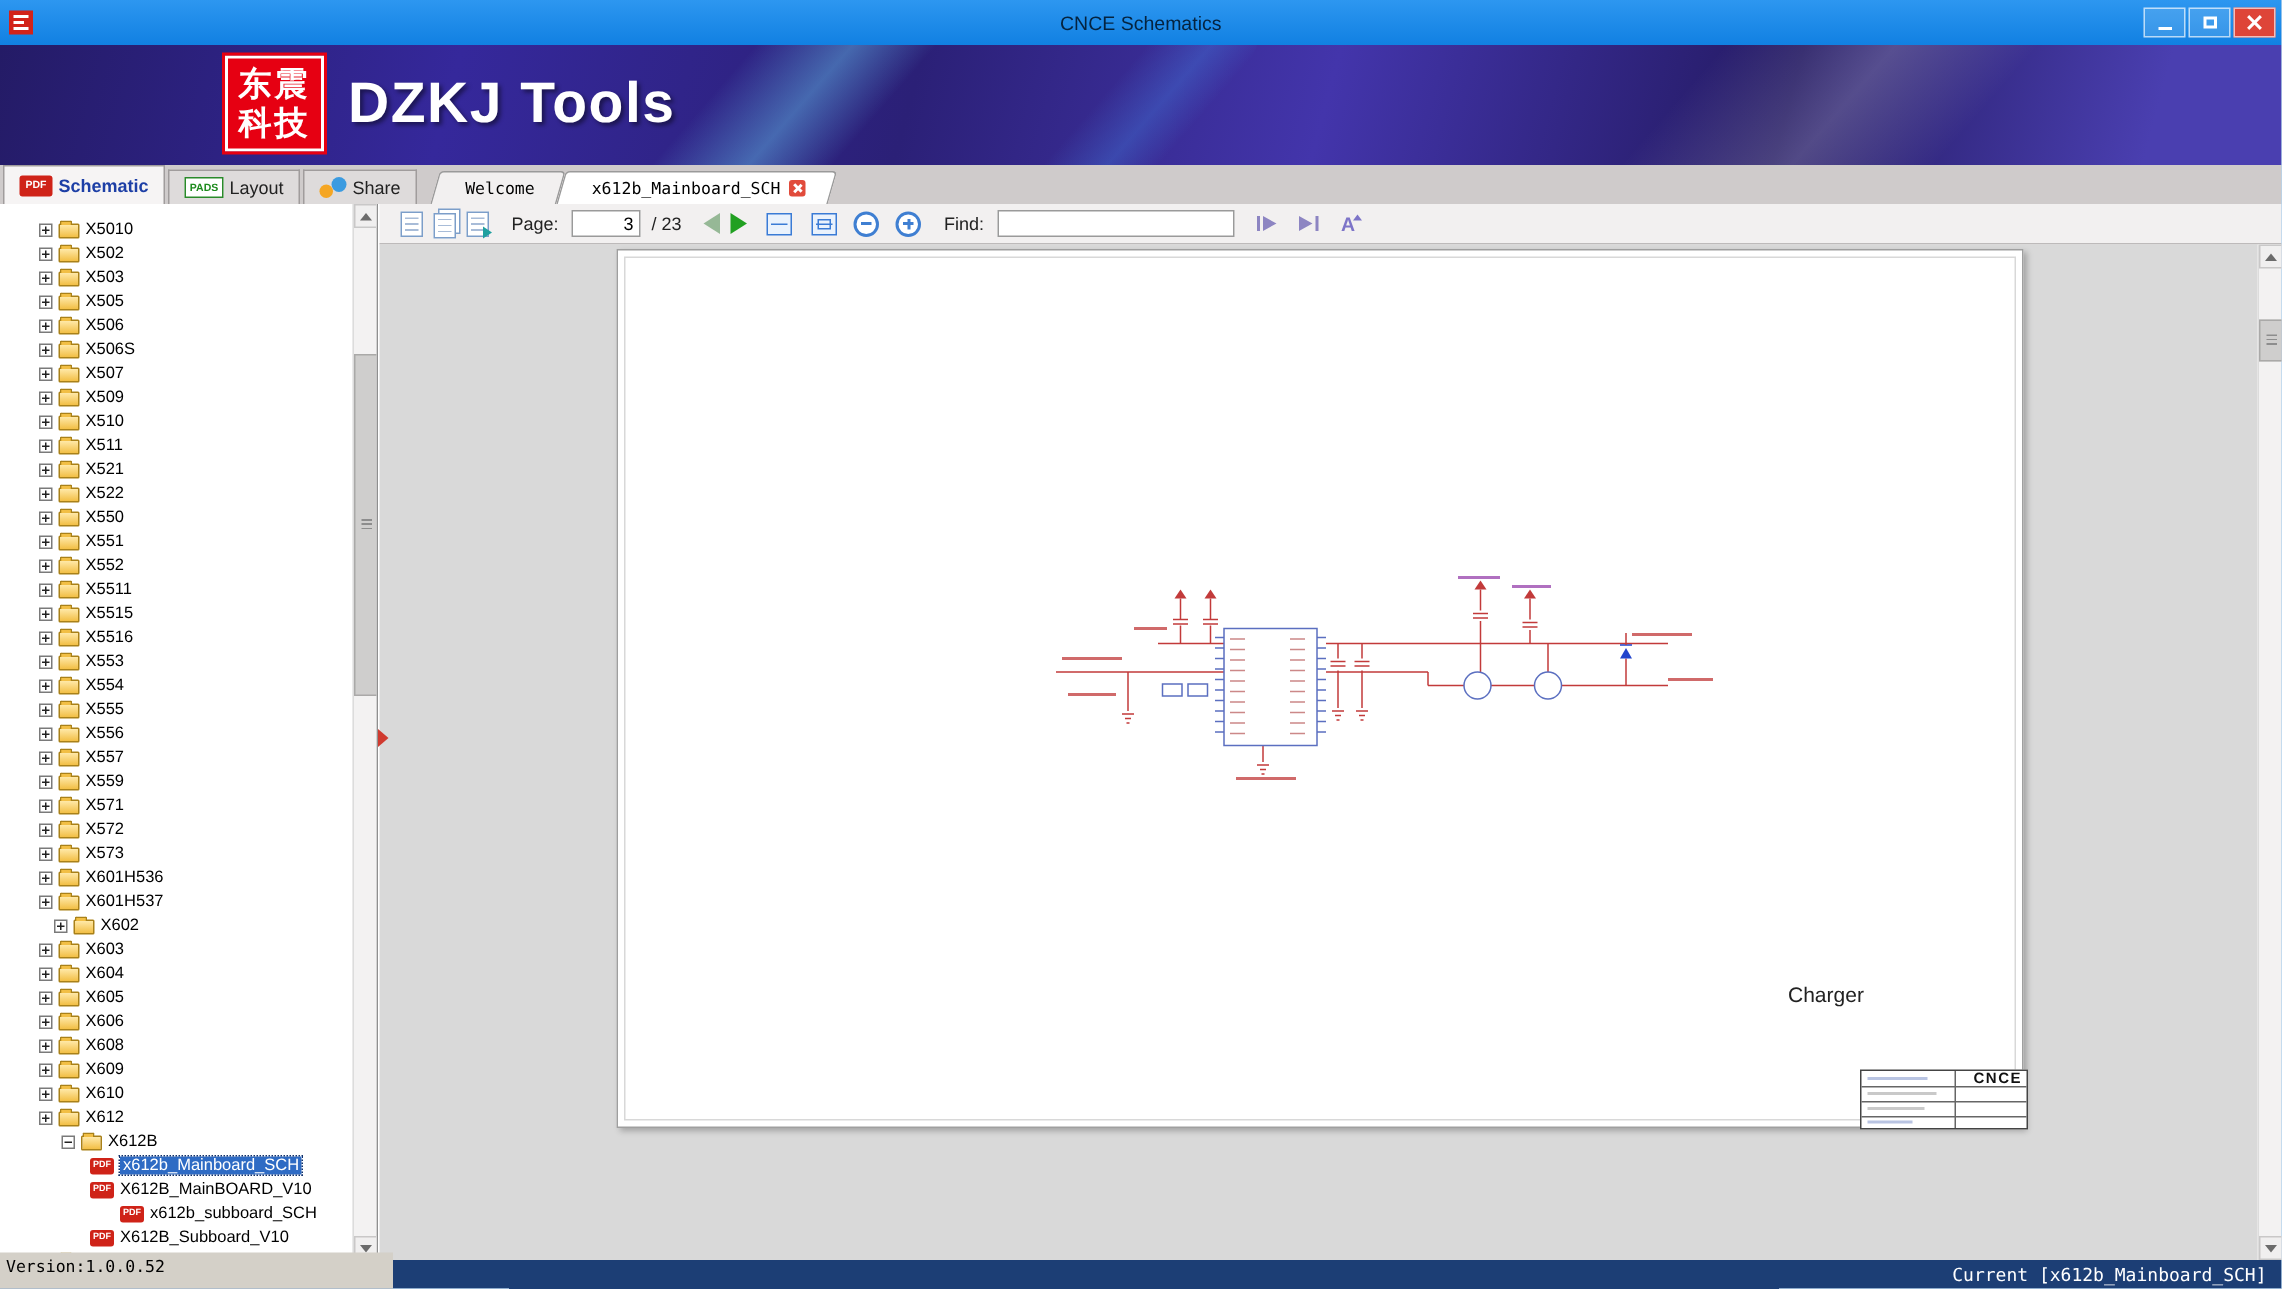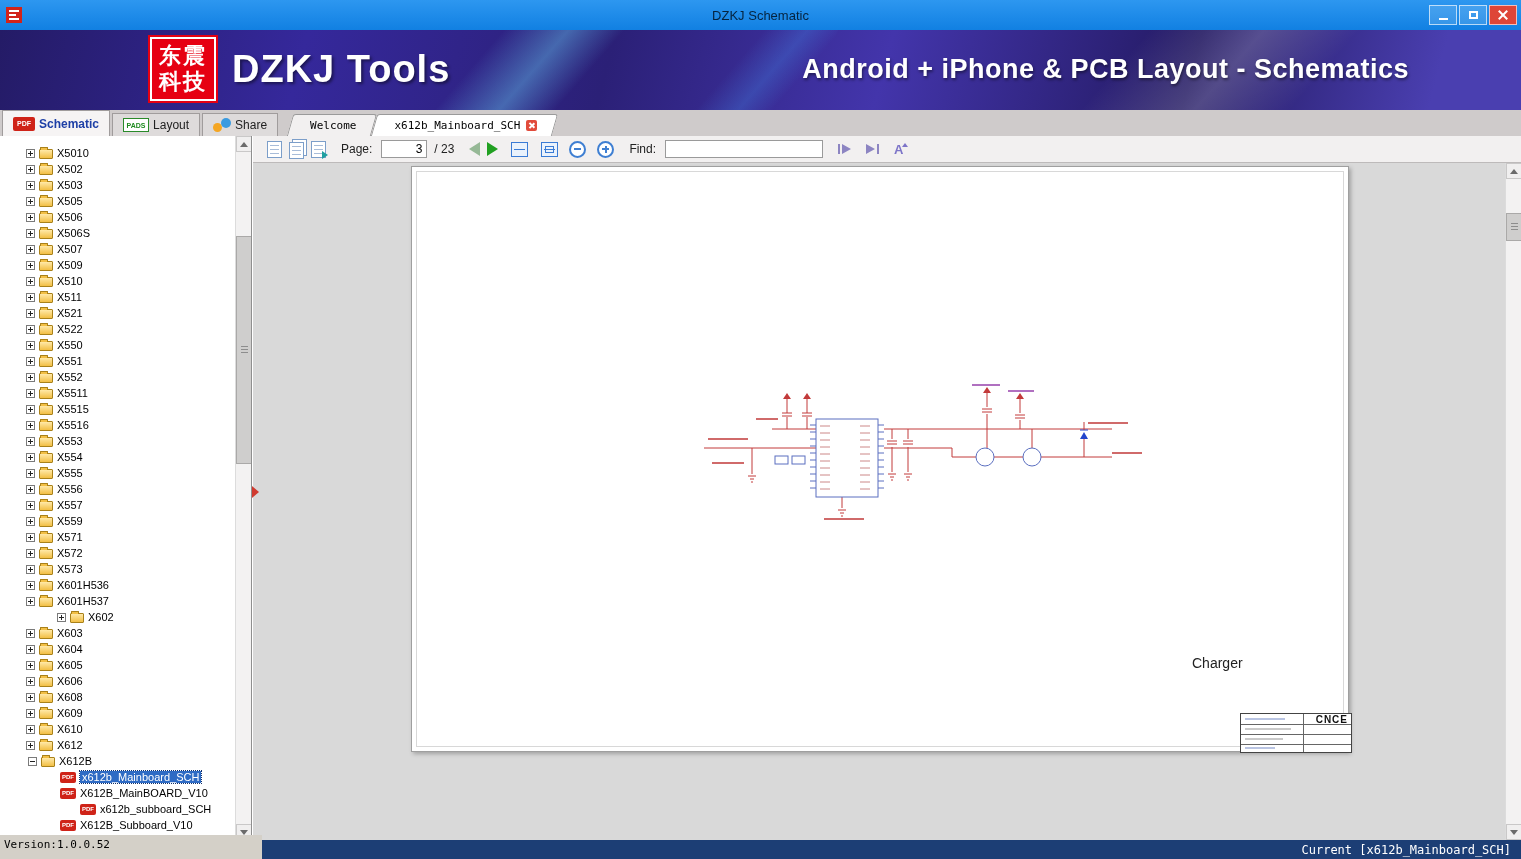--- a/index.html
+++ b/index.html
@@ -127,21 +127,21 @@
   .statusbar { position:absolute; left:0; right:0; bottom:0; height:19px; background:#1c3e75; display:flex; align-items:center; font-family:"DejaVu Sans Mono", monospace; }
   .status-left { width:262px; height:30px; background:#d4d0c8; color:#000; font-size:11px; line-height:19px; padding-left:4px; }
   .status-right { margin-left:auto; color:#fff; font-size:12px; padding-right:10px; }
 </style>
 </head>
 <body>
 
 <div id="win">
 
   <div class="titlebar">
-    <span class="title-text">DZKJ Schematic</span>
+    <span class="title-text">CNCE Schematics</span>
     <span class="app-icon"></span>
     <span class="winbtns">
       <span class="wbtn">
           <span class="g-min"></span>
         </span>
       <span class="wbtn">
           <span class="g-max"></span>
         </span>
       <span class="wbtn close">
           <span class="g-x"></span>
@@ -151,21 +151,20 @@
 
   <div class="banner">
     <span class="streak s1"></span>
     <span class="streak s2"></span>
     <span class="streak s3"></span>
     <div class="logo-box">
       <span>东震</span>
       <span>科技</span>
     </div>
     <div class="brand">DZKJ Tools</div>
-    <div class="tagline">Android + iPhone &amp; PCB Layout - Schematics</div>
   </div>
 
   <div class="tabstrip">
     <div class="mtab active">
       <span class="pdfbadge">PDF</span>
       <span>Schematic</span>
     </div>
     <div class="mtab">
       <span class="padsbadge">PADS</span>
       <span>Layout</span>
@@ -325,21 +324,21 @@
         <div class="trow" style="padding-left: 26px;">
           <span class="expander"></span>
           <span class="folder"></span>
           <span class="tlabel">X601H536</span>
         </div>
         <div class="trow" style="padding-left: 26px;">
           <span class="expander"></span>
           <span class="folder"></span>
           <span class="tlabel">X601H537</span>
         </div>
-        <div class="trow" style="padding-left: 36px; margin-left: 21px;">
+        <div class="trow" style="padding-left: 36px;">
           <span class="expander"></span>
           <span class="folder"></span>
           <span class="tlabel">X602</span>
         </div>
         <div class="trow" style="padding-left: 26px;">
           <span class="expander"></span>
           <span class="folder"></span>
           <span class="tlabel">X603</span>
         </div>
         <div class="trow" style="padding-left: 26px;">
@@ -370,21 +369,21 @@
         <div class="trow" style="padding-left: 26px;">
           <span class="expander"></span>
           <span class="folder"></span>
           <span class="tlabel">X610</span>
         </div>
         <div class="trow" style="padding-left: 26px;">
           <span class="expander"></span>
           <span class="folder"></span>
           <span class="tlabel">X612</span>
         </div>
-        <div class="trow" style="padding-left: 28px;">
+        <div class="trow" style="padding-left: 41px;">
           <span class="expander open"></span>
           <span class="folder"></span>
           <span class="tlabel">X612B</span>
         </div>
         <div class="trow" style="padding-left: 60px;">
           <span class="pdficon">PDF</span>
           <span class="tlabel sel">x612b_Mainboard_SCH</span>
         </div>
         <div class="trow" style="padding-left: 60px;">
           <span class="pdficon">PDF</span>

